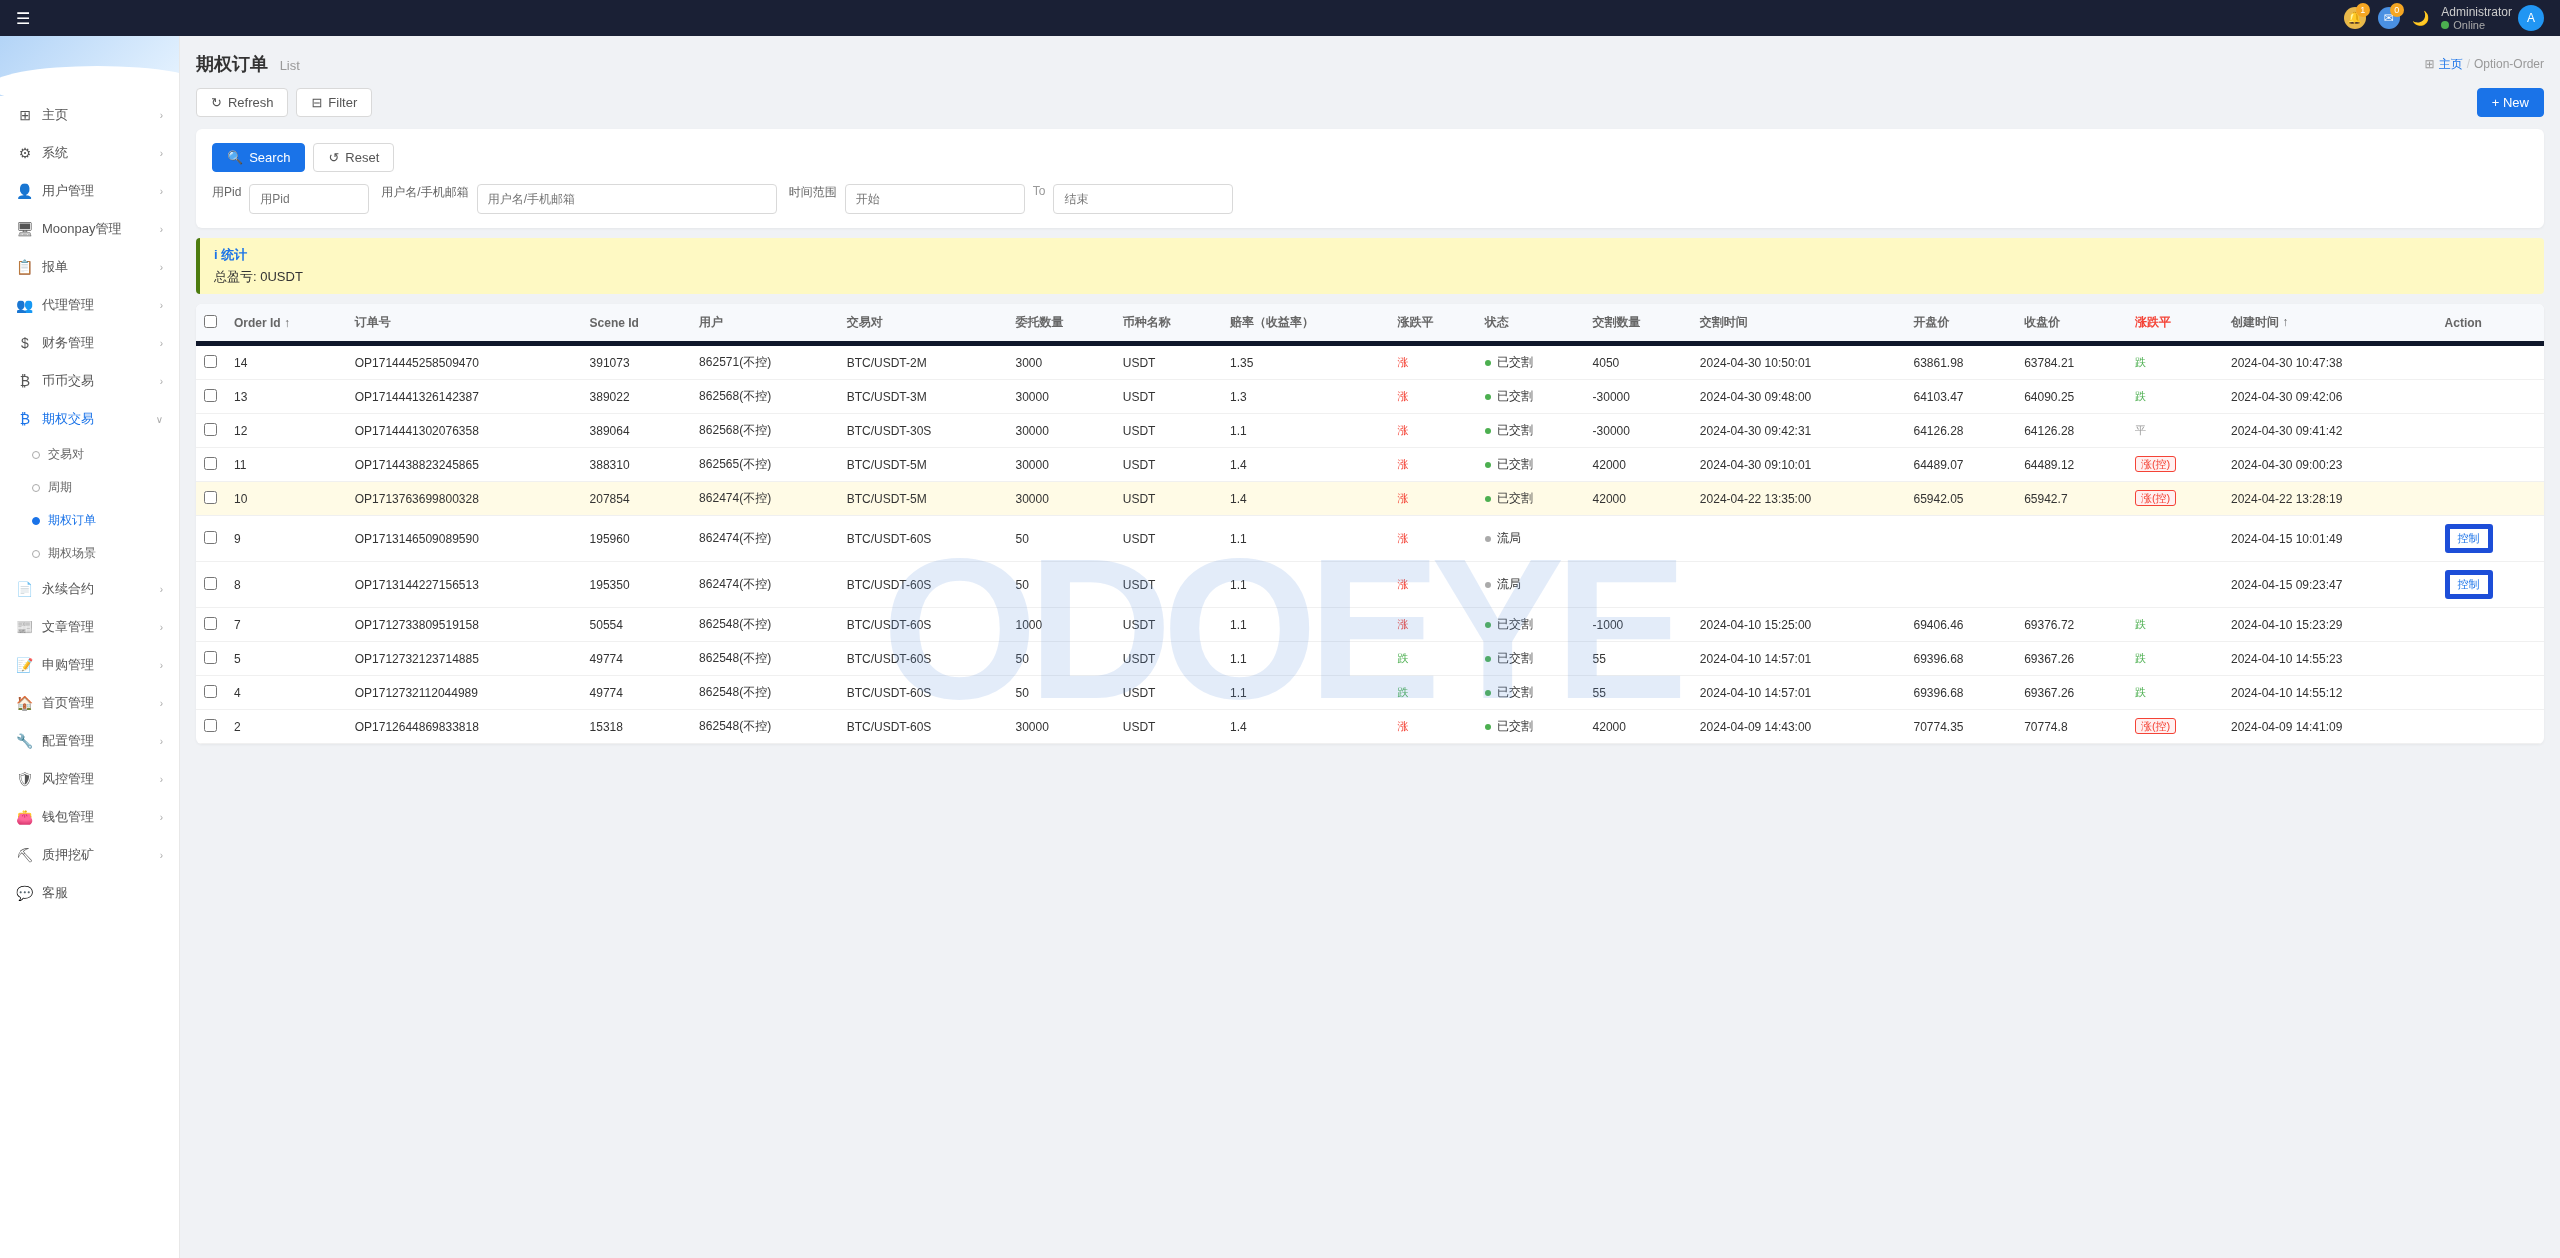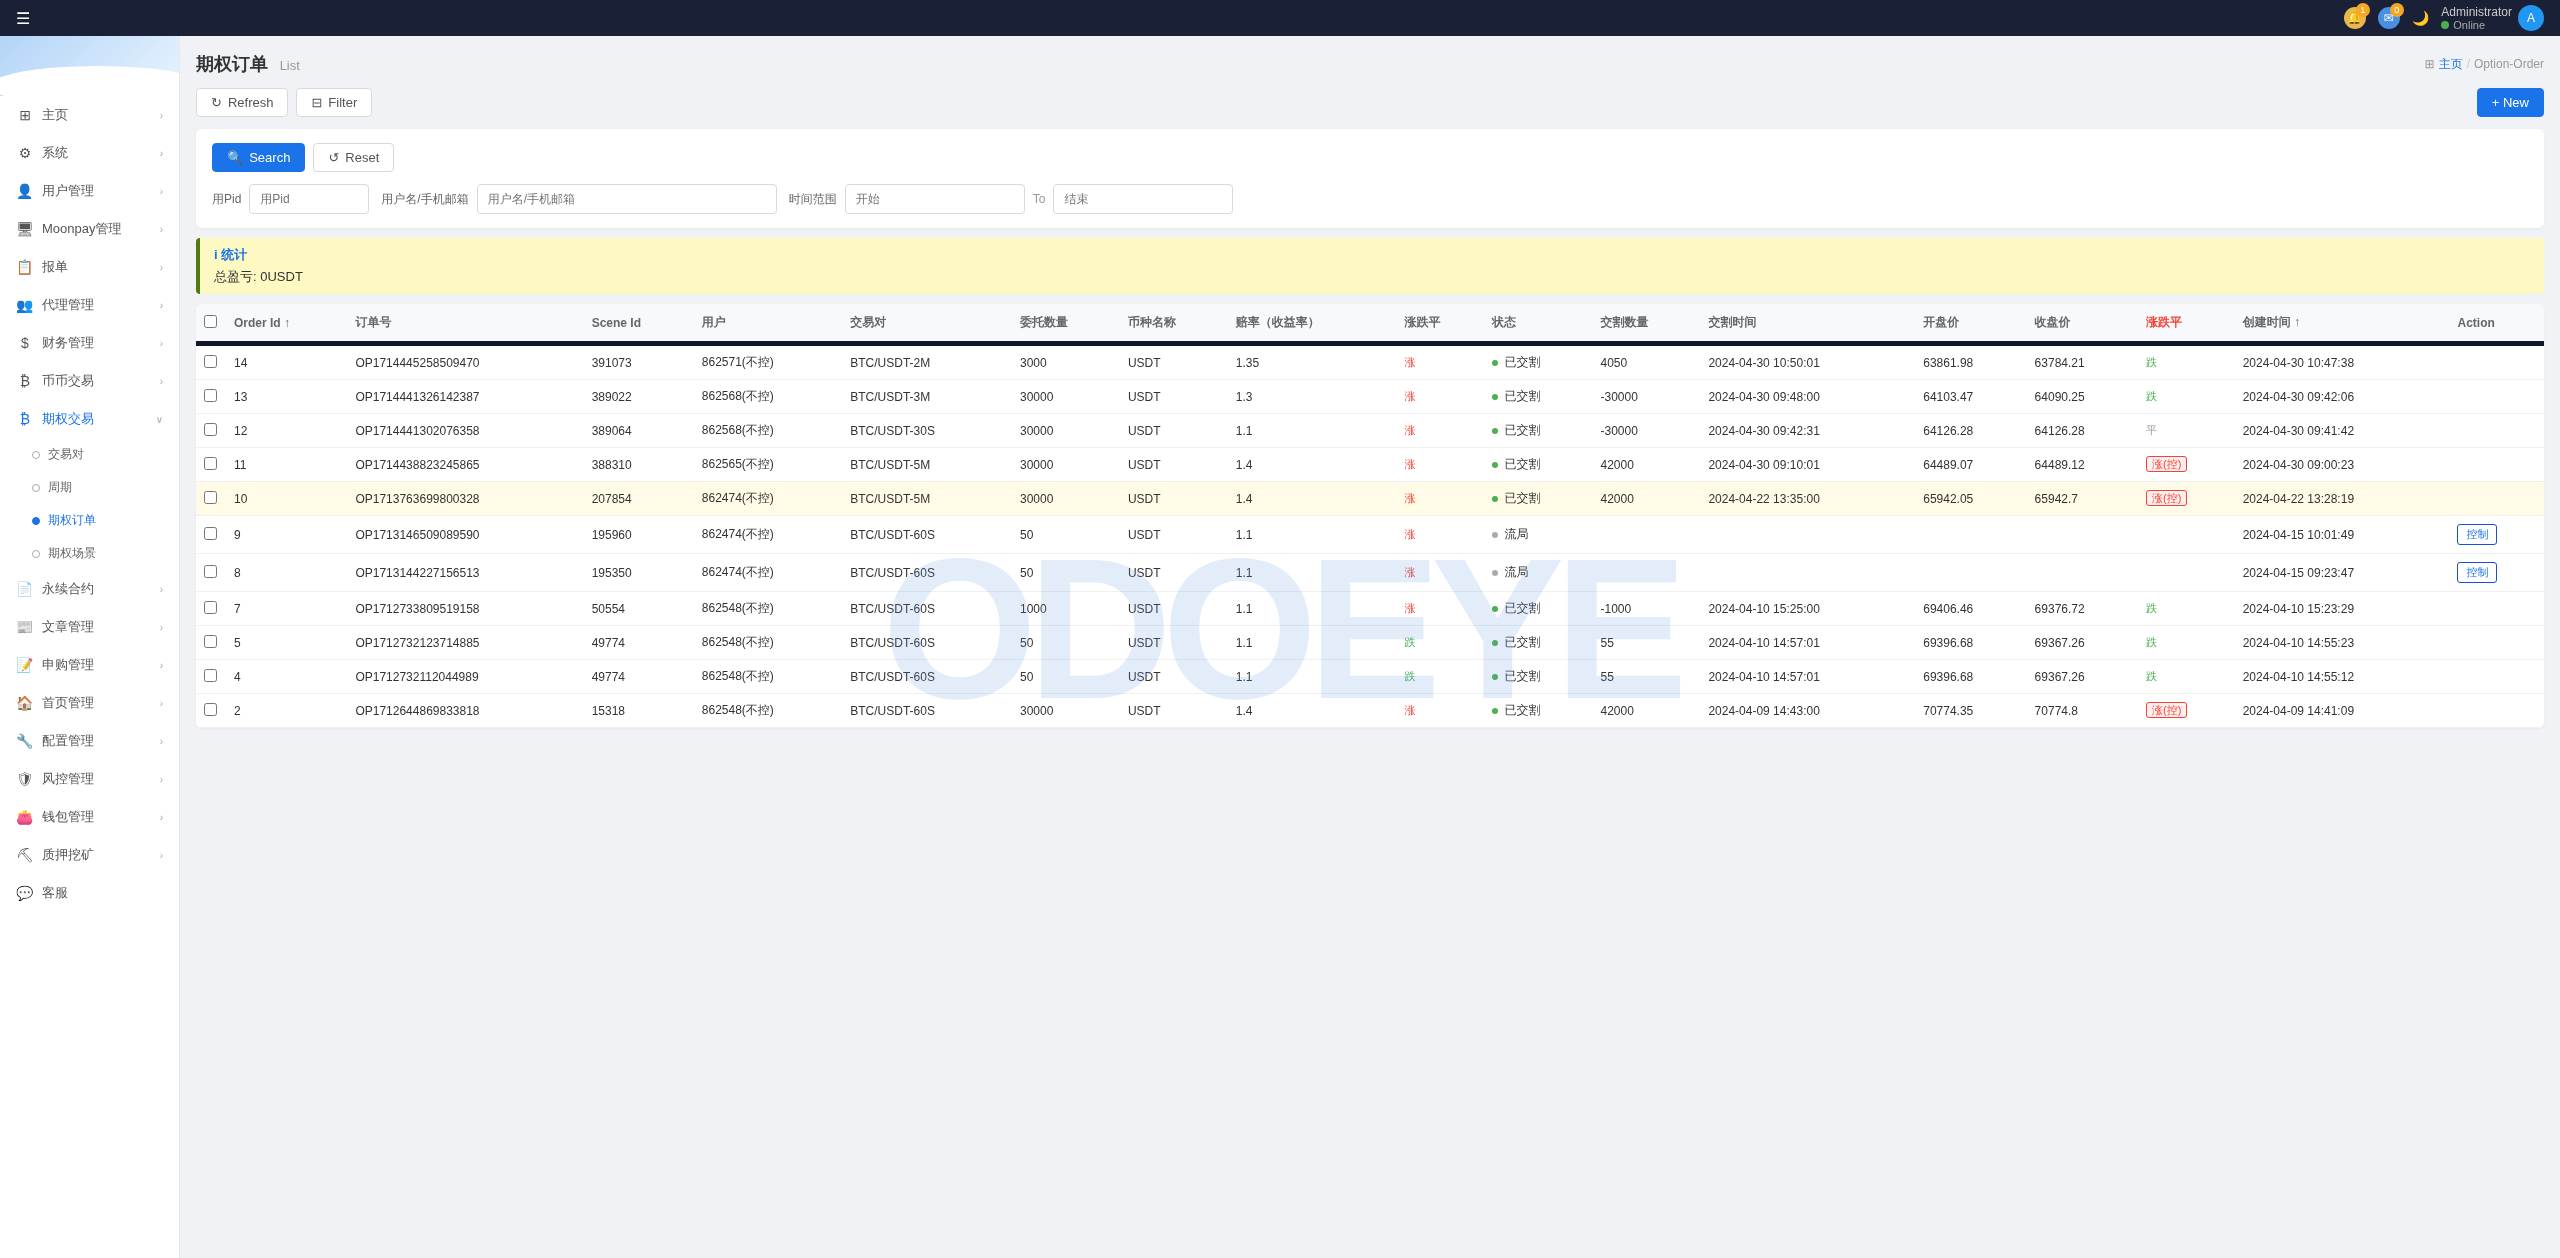--- a/index.html
+++ b/index.html
@@ -55,21 +55,21 @@
     .toolbar { display: flex; align-items: center; justify-content: space-between; margin-bottom: 12px; }
     .toolbar-left { display: flex; gap: 8px; }
     .btn { padding: 6px 14px; border-radius: 4px; border: 1px solid #d9d9d9; background: #fff; cursor: pointer; font-size: 13px; display: flex; align-items: center; gap: 6px; color: #555; }
     .btn-search { background: #1a73e8; color: #fff; border-color: #1a73e8; }
     .btn-new { background: #1a73e8; color: #fff; border-color: #1a73e8; }
 
     
     .search-bar { background: #fff; border-radius: 6px; padding: 14px 16px; margin-bottom: 10px; box-shadow: 0 1px 3px rgba(0,0,0,0.05); }
     .search-actions { display: flex; gap: 8px; margin-bottom: 12px; }
     .search-fields { display: flex; gap: 12px; align-items: center; }
-    .field-group { display: flex; align-items: center; gap: 8px; }
+    .field-group { display: flex; align-items: flex-start; gap: 8px; }
     .field-label { font-size: 12px; color: #666; white-space: nowrap; }
     .field-input { border: 1px solid #d9d9d9; border-radius: 4px; padding: 5px 10px; font-size: 12px; color: #333; background: #fff; outline: none; height: 30px; }
     .field-input.wide { width: 300px; }
     .field-input.medium { width: 180px; }
     .field-input.small { width: 120px; }
     .field-sep { color: #999; font-size: 12px; }
 
     
     .stats-bar { background: #fef9c3; border-radius: 4px; padding: 8px 14px; margin-bottom: 10px; border-left: 4px solid #4d7c0f; }
     .stats-title { font-size: 13px; font-weight: 600; color: #1a73e8; margin-bottom: 4px; }
@@ -87,21 +87,21 @@
 
     .tag-up { color: #f44336; font-size: 11px; }
     .tag-down { color: #4caf50; font-size: 11px; }
     .tag-flat { color: #999; font-size: 11px; }
     .tag-up-ctrl { background: #fff0f0; color: #f44336; border: 1px solid #f44336; border-radius: 3px; padding: 1px 5px; font-size: 11px; }
 
     .status-dot-green { display: inline-block; width: 6px; height: 6px; border-radius: 50%; background: #4caf50; margin-right: 3px; }
     .status-dot-grey { display: inline-block; width: 6px; height: 6px; border-radius: 50%; background: #aaa; margin-right: 3px; }
     .status-text { font-size: 12px; }
 
-    .action-btn { background: #fff; border: 1px solid #1d4ed8; color: #1a73e8; border-radius: 3px; padding: 2px 8px; font-size: 11px; cursor: pointer; }
+    .action-btn { background: #fff; border: 5px solid #1d4ed8; color: #1a73e8; border-radius: 3px; padding: 2px 8px; font-size: 11px; cursor: pointer; }
 
     
     .watermark { position: fixed; top: 50%; left: 50%; transform: translate(-50%, -50%); font-size: 200px; font-weight: 900; color: rgba(100, 150, 220, 0.18); pointer-events: none; z-index: 1000; letter-spacing: -10px; white-space: nowrap; }
 
     
     .sidebar-deco { height: 60px; background: linear-gradient(135deg, #b3d4f7, #e8f4ff); position: relative; overflow: hidden; }
     .sidebar-deco::after { content: ''; position: absolute; bottom: -10px; left: -10px; width: 120%; height: 40px; border-radius: 50%; background: #fff; }
     .col-red { color: #f44336; }
   </style>
 </head>

